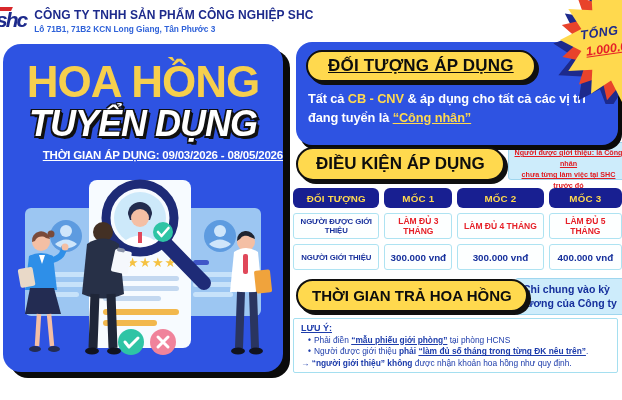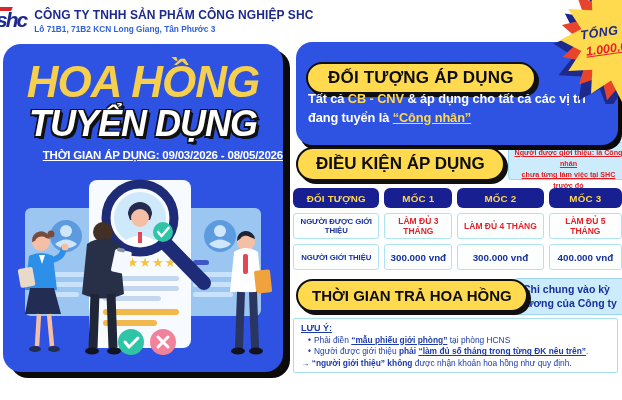--- a/index.html
+++ b/index.html
@@ -13,40 +13,40 @@
   .logo { font-style:italic; font-weight:900; font-size:21px; color:#1d2a8c;
           margin-left:-4px; letter-spacing:-2px; line-height:30px; position:relative; }
   .logo::before { content:""; position:absolute; left:2px; top:2px; width:14px; height:4px;
           background:#d8272b; transform:skewX(-25deg); }
   .hdr-text { margin-left:8px; padding-top:3px; }
   .company { font-size:12px; font-weight:800; color:#1d2a8c; letter-spacing:0.1px; }
   .address { font-size:8.3px; font-weight:700; color:#2f62d9; margin-top:2px; }
   
   .hero { position:absolute; left:3px; top:44px; width:280px; height:328px;
           background:#2e53e2; border-radius:18px; box-shadow:7px 6px 0 #0a0a0a; }
-  .t1 { text-align:center; margin-top:16px; font-size:44px; font-weight:800; font-style:italic;
+  .t1 { text-align:center; margin-top:16px; font-size:44px; font-weight:800; 
         color:#f6cf4d; letter-spacing:-1px; line-height:1.0; }
   .t2 { text-align:center; margin-top:2px; font-size:36px; font-weight:900; font-style:italic;
         color:#ffffff; letter-spacing:-1px; line-height:1.0;
         text-shadow:-1.5px -1.5px 0 #111,1.5px -1.5px 0 #111,-1.5px 1.5px 0 #111,2px 2px 0 #111,3px 3px 0 #111; }
   .period { text-align:right; margin-top:7px; font-size:11.5px; font-weight:800; color:#ffffff;
         text-decoration:underline; letter-spacing:-0.2px; }
   .illus { position:absolute; left:0; bottom:0; width:280px; height:202px; }
   
   .burst { position:absolute; left:537px; top:-14px; width:170px; height:118px; z-index:6; }
   .burst svg { position:absolute; left:0; top:0; }
   .burst-text { position:absolute; left:20px; top:36px; transform:rotate(-8deg); width:140px; text-align:center; }
   .bt1 { font-size:12.5px; font-weight:900; font-style:italic; color:#1d2a8c; letter-spacing:0.5px; }
   .bt2 { font-size:12.5px; font-weight:900; font-style:italic; color:#e62129; text-decoration:underline; margin-top:3px; }
   
   .pill { display:inline-block; background:#ffd94e; border:2.5px solid #101010; border-radius:22px;
           box-shadow:3px 3px 0 #101010; color:#0d0d0d; font-weight:800; white-space:nowrap; }
   .box1 { position:absolute; left:296px; top:42px; width:322px; height:103px; background:#2e53e2;
           border-radius:16px; box-shadow:4px 5px 0 #0a0a0a; z-index:2; }
-  .box1 .pill { position:absolute; left:10px; top:20px; padding:4px 20px; font-size:17px; letter-spacing:0.2px; }
+  .box1 .pill { position:absolute; left:10px; top:8px; padding:4px 20px; font-size:17px; letter-spacing:0.2px;text-decoration:underline; }
   .box1-body { position:absolute; left:12px; top:48px; width:304px; color:#ffffff;
           font-size:12.8px; font-weight:700; line-height:1.45; letter-spacing:-0.1px; }
   .yel { color:#ffd94e; }
   .yelu { color:#ffd94e; text-decoration:underline; }
   .pill2 { position:absolute; left:296px; top:147px; padding:5px 18px; font-size:17px; z-index:2; }
   .pill3 { position:absolute; left:296px; top:279px; padding:6px 14px; font-size:15px; z-index:2; }
   .bluenote { position:absolute; background:#cdecfb; border:1.5px solid #9fd6ee; border-radius:3px; }
   .note1 { left:508px; top:142px; width:120px; height:38px; padding:4px 3px 0 4px;
            font-size:7.2px; font-weight:800; color:#e11b20; text-decoration:underline;
            text-align:center; line-height:1.55; }

